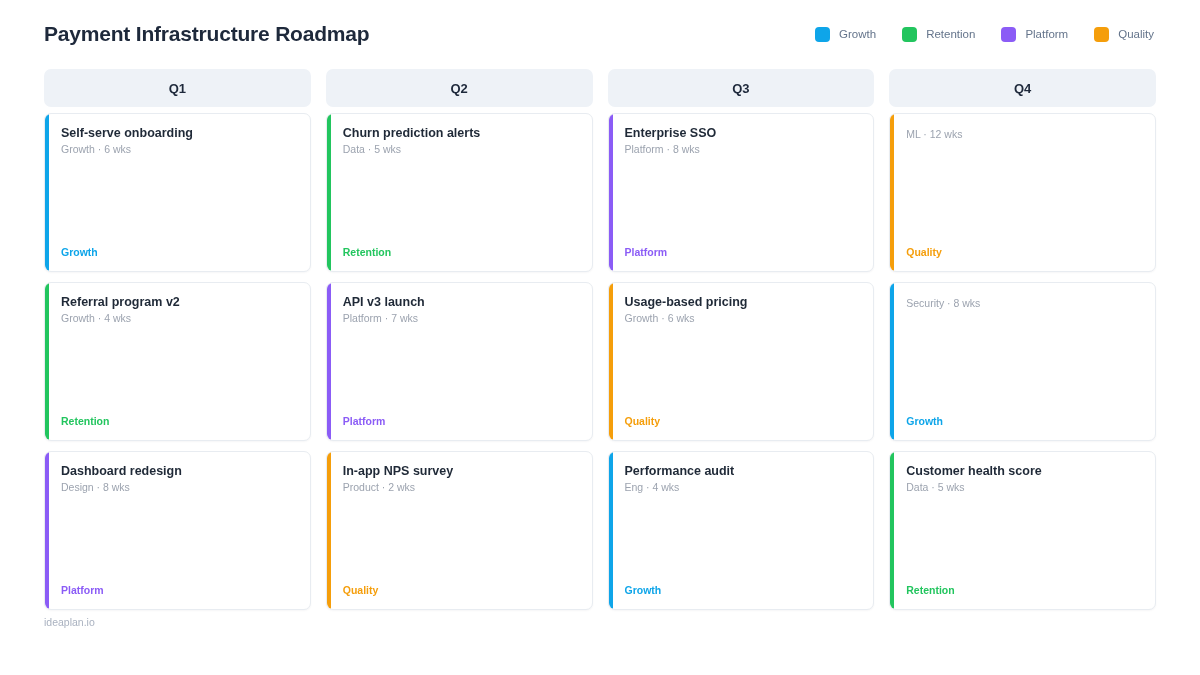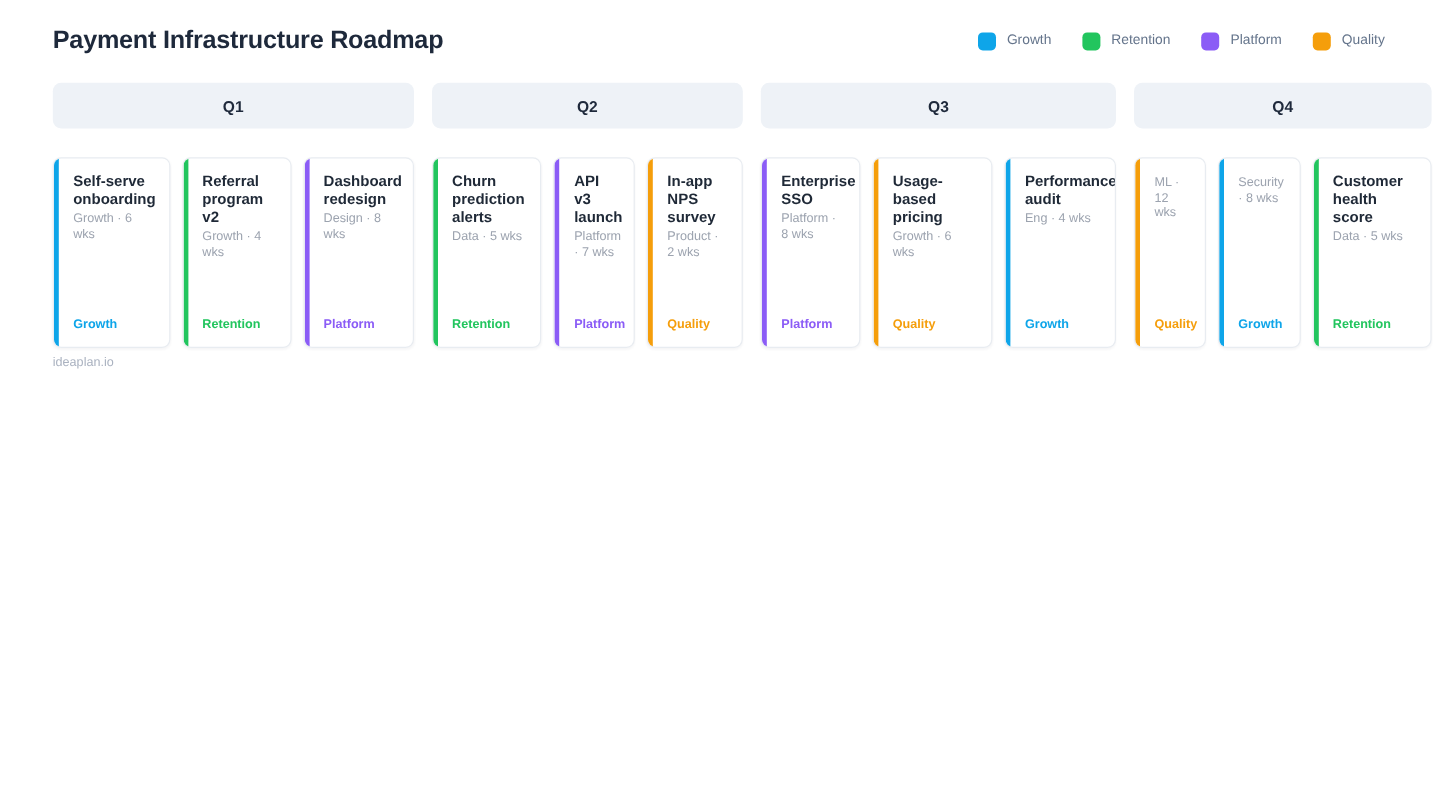--- a/index.html
+++ b/index.html
@@ -75,25 +75,25 @@
   .col-header {
     background: #eef2f7;
     border-radius: 7px;
     height: 38px;
     display: flex;
     align-items: center;
     justify-content: center;
     font-size: 13px;
     font-weight: bold;
     color: #1e293b;
-    margin-bottom: 24px;
+    margin-bottom: 6px;
   }
   .card-list {
     display: flex;
-    flex-direction: row;
+    flex-direction: column;
     gap: 10px;
   }
   .card {
     position: relative;
     background: #ffffff;
     border: 1px solid #e8ecf1;
     border-radius: 7px;
     height: 159px;
     box-sizing: border-box;
     padding: 12px 14px 12px 16px;

